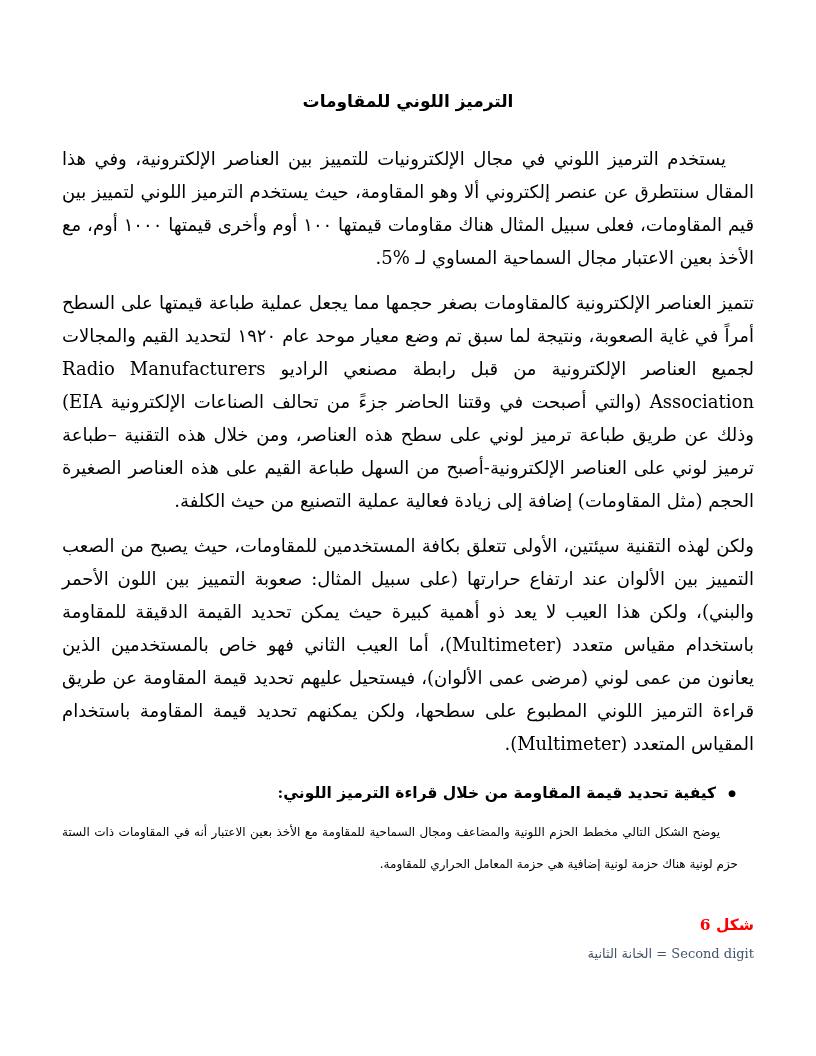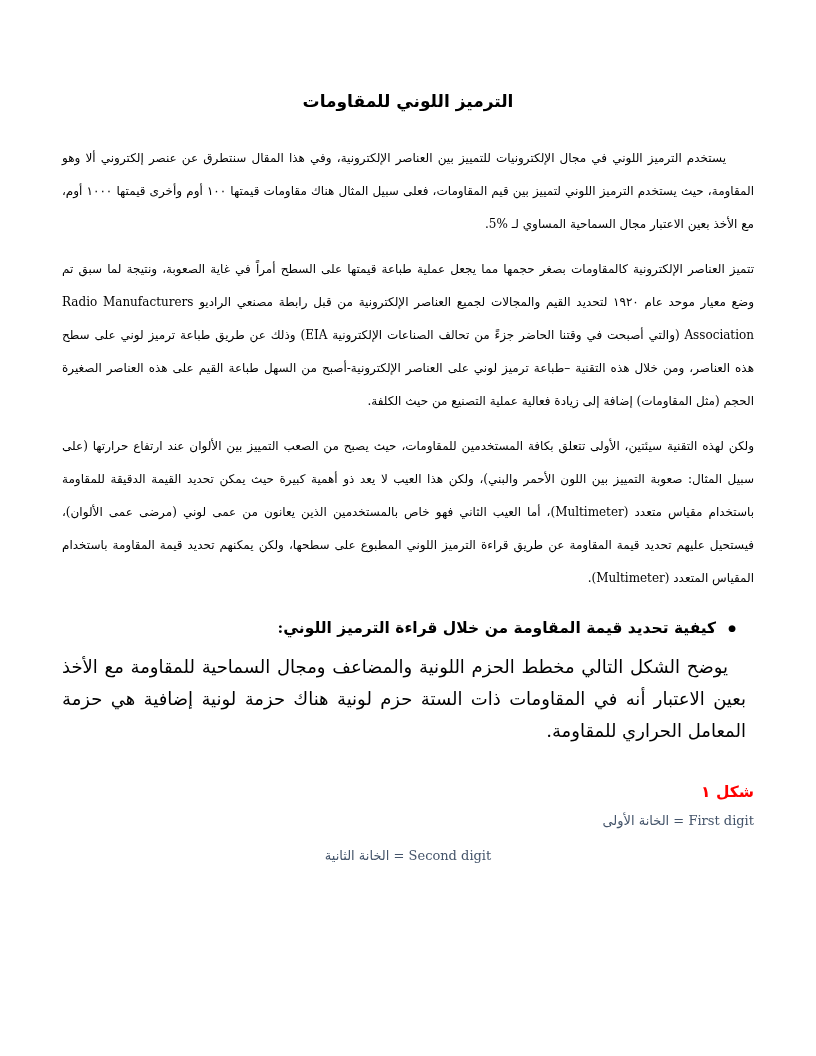--- a/index.html
+++ b/index.html
@@ -30,35 +30,35 @@
   }
   .bullet-line.level-1 { margin: 46px 46px 0 0; }
   .bullet-line.level-2 { margin: 20px 18px 0 0; }
   .bullet {
     font-size: 9px;
     vertical-align: 2px;
     margin-left: 12px;
     display: inline-block;
   }
   .body-para {
-    font-size: 12px;
+    font-size: 18px;
     line-height: 33px;
     text-align: justify;
     margin: 12px 0 0 0;
   }
   .body-para.first-indent {
     margin-top: 28px;
     text-indent: 28px;
   }
   .fig-intro {
-    font-size: 18px;
+    font-size: 12px;
     line-height: 32px;
     text-align: justify;
     text-indent: 18px;
-    margin: 10px 8px 0 0;
+    margin: 10px 16px 0 0;
   }
   .figure-label {
     margin-top: 34px;
     font-size: 15.5px;
     font-weight: bold;
     color: #FF0000;
     line-height: 22px;
   }
   .translation-heading {
     font-size: 16px;
@@ -87,20 +87,19 @@
   <p class="body-para">تتميز العناصر الإلكترونية كالمقاومات بصغر حجمها مما يجعل عملية طباعة قيمتها على السطح أمراً في غاية الصعوبة، ونتيجة لما سبق تم وضع معيار موحد عام ١٩٢٠ لتحديد القيم والمجالات لجميع العناصر الإلكترونية من قبل رابطة مصنعي الراديو Radio Manufacturers Association (والتي أصبحت في وقتنا الحاضر جزءً من تحالف الصناعات الإلكترونية EIA) وذلك عن طريق طباعة ترميز لوني على سطح هذه العناصر، ومن خلال هذه التقنية –طباعة ترميز لوني على العناصر الإلكترونية-أصبح من السهل طباعة القيم على هذه العناصر الصغيرة الحجم (مثل المقاومات) إضافة إلى زيادة فعالية عملية التصنيع من حيث الكلفة.</p>
 
   <p class="body-para">ولكن لهذه التقنية سيئتين، الأولى تتعلق بكافة المستخدمين للمقاومات، حيث يصبح من الصعب التمييز بين الألوان عند ارتفاع حرارتها (على سبيل المثال: صعوبة التمييز بين اللون الأحمر والبني)، ولكن هذا العيب لا يعد ذو أهمية كبيرة حيث يمكن تحديد القيمة الدقيقة للمقاومة باستخدام مقياس متعدد (Multimeter)، أما العيب الثاني فهو خاص بالمستخدمين الذين يعانون من عمى لوني (مرضى عمى الألوان)، فيستحيل عليهم تحديد قيمة المقاومة عن طريق قراءة الترميز اللوني المطبوع على سطحها، ولكن يمكنهم تحديد قيمة المقاومة باستخدام المقياس المتعدد (Multimeter).</p>
 
   <div class="bullet-line level-2">
     <span class="bullet">●</span><span>كيفية تحديد قيمة المقاومة من خلال قراءة الترميز اللوني:</span>
   </div>
 
   <p class="fig-intro">يوضح الشكل التالي مخطط الحزم اللونية والمضاعف ومجال السماحية للمقاومة مع الأخذ بعين الاعتبار أنه في المقاومات ذات الستة حزم لونية هناك حزمة لونية إضافية هي حزمة المعامل الحراري للمقاومة.</p>
 
-  <div class="figure-label">شكل ١</div>
+  <div class="figure-label">شكل 6</div>
 
 
-  <div class="translation-line">First digit = الخانة الأولى</div>
 
   <div class="translation-line">Second digit = الخانة الثانية</div>
 
 </div>
 
 </body></html>

